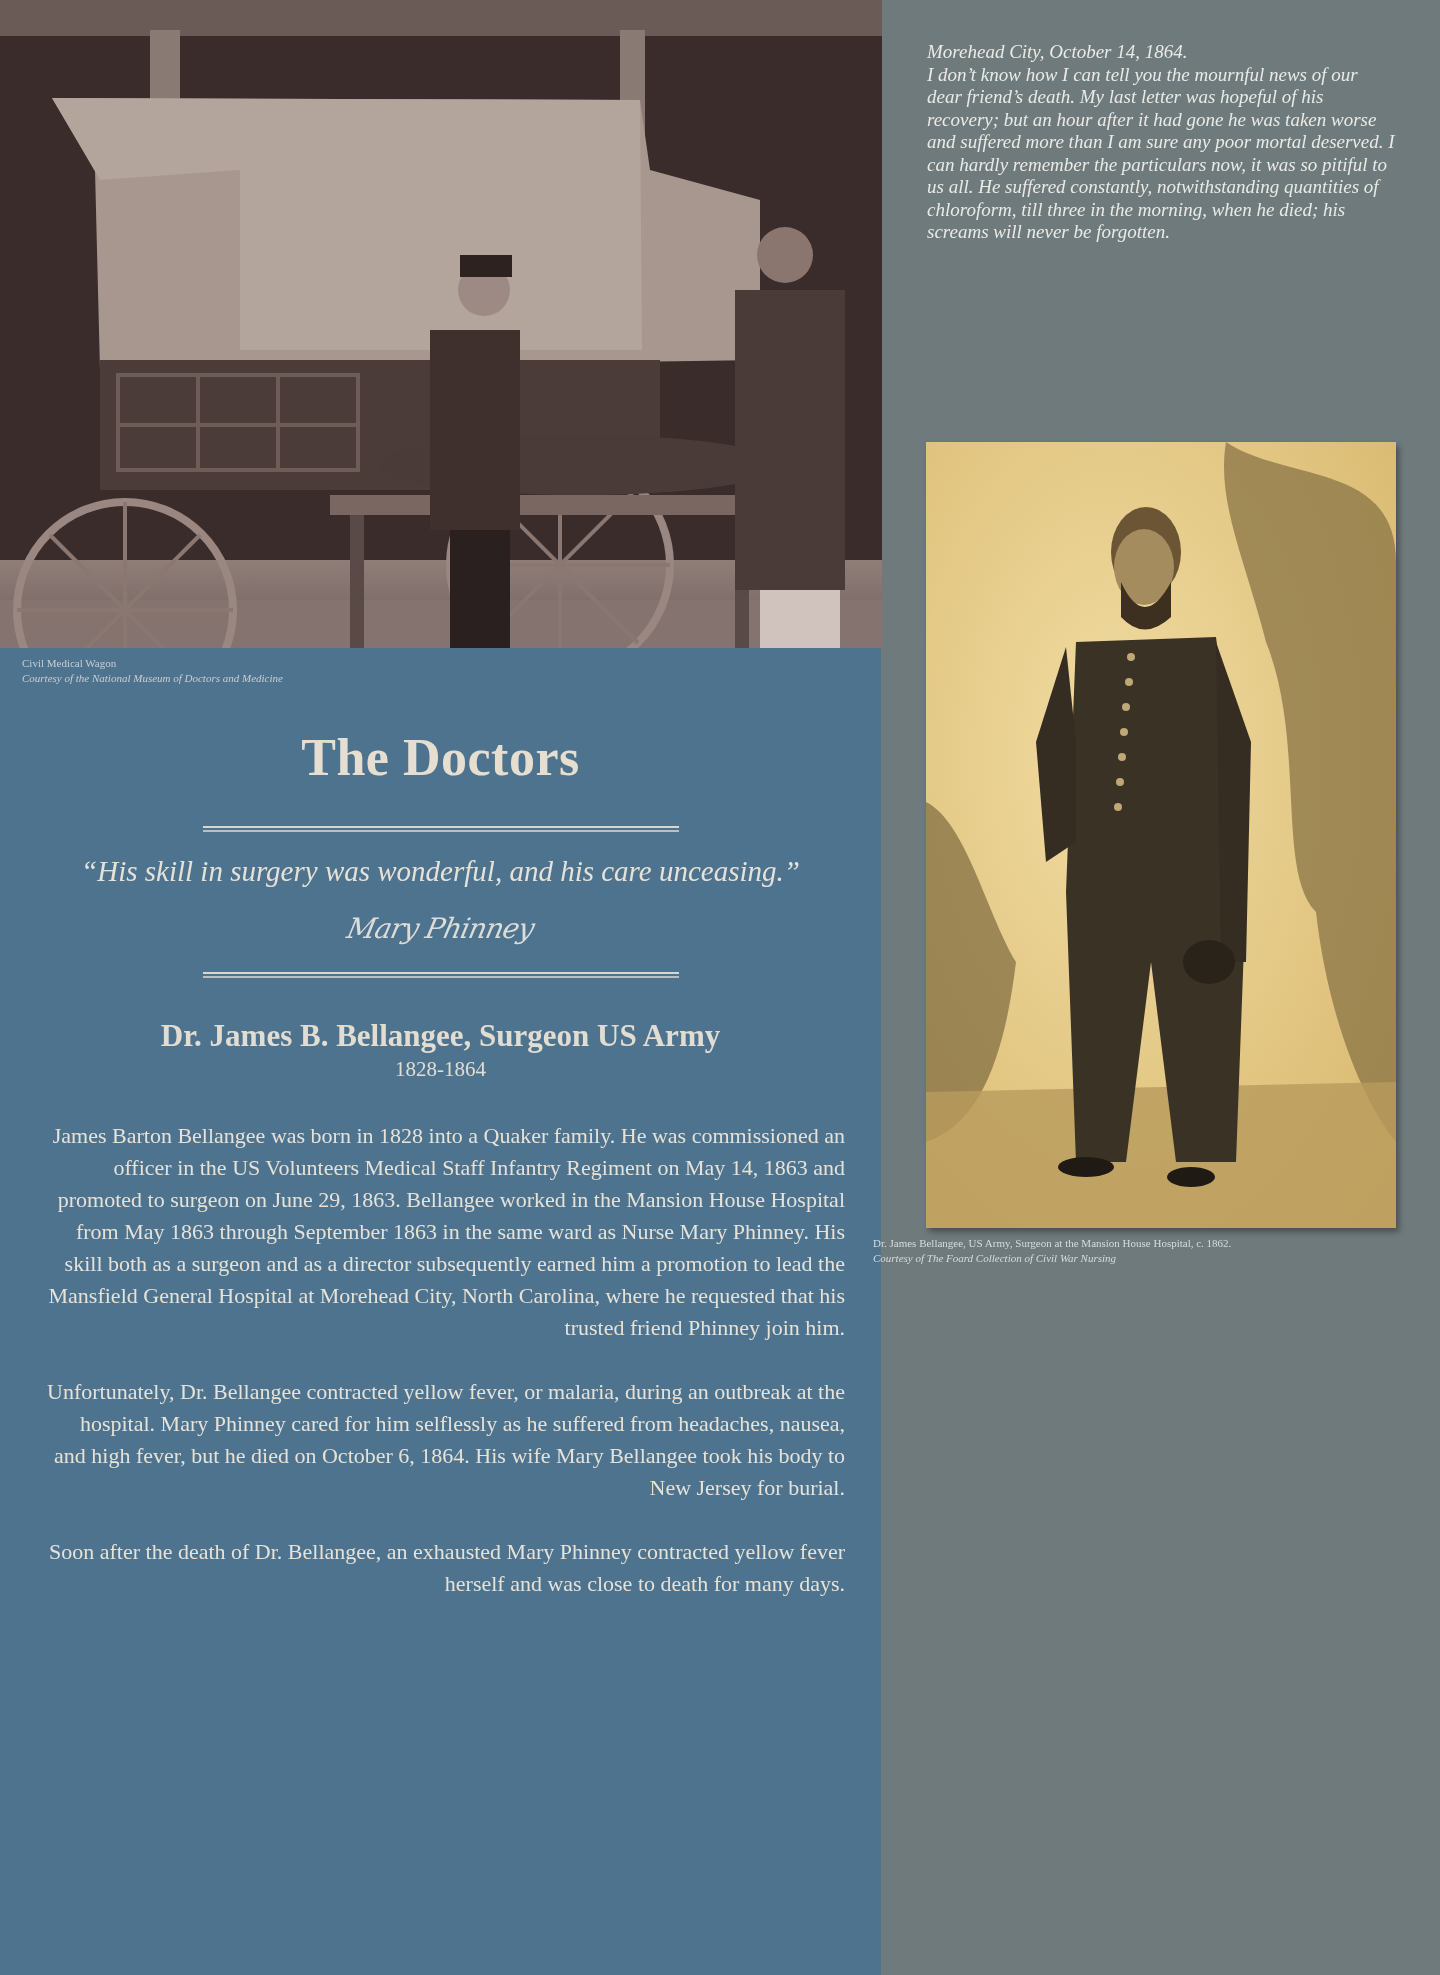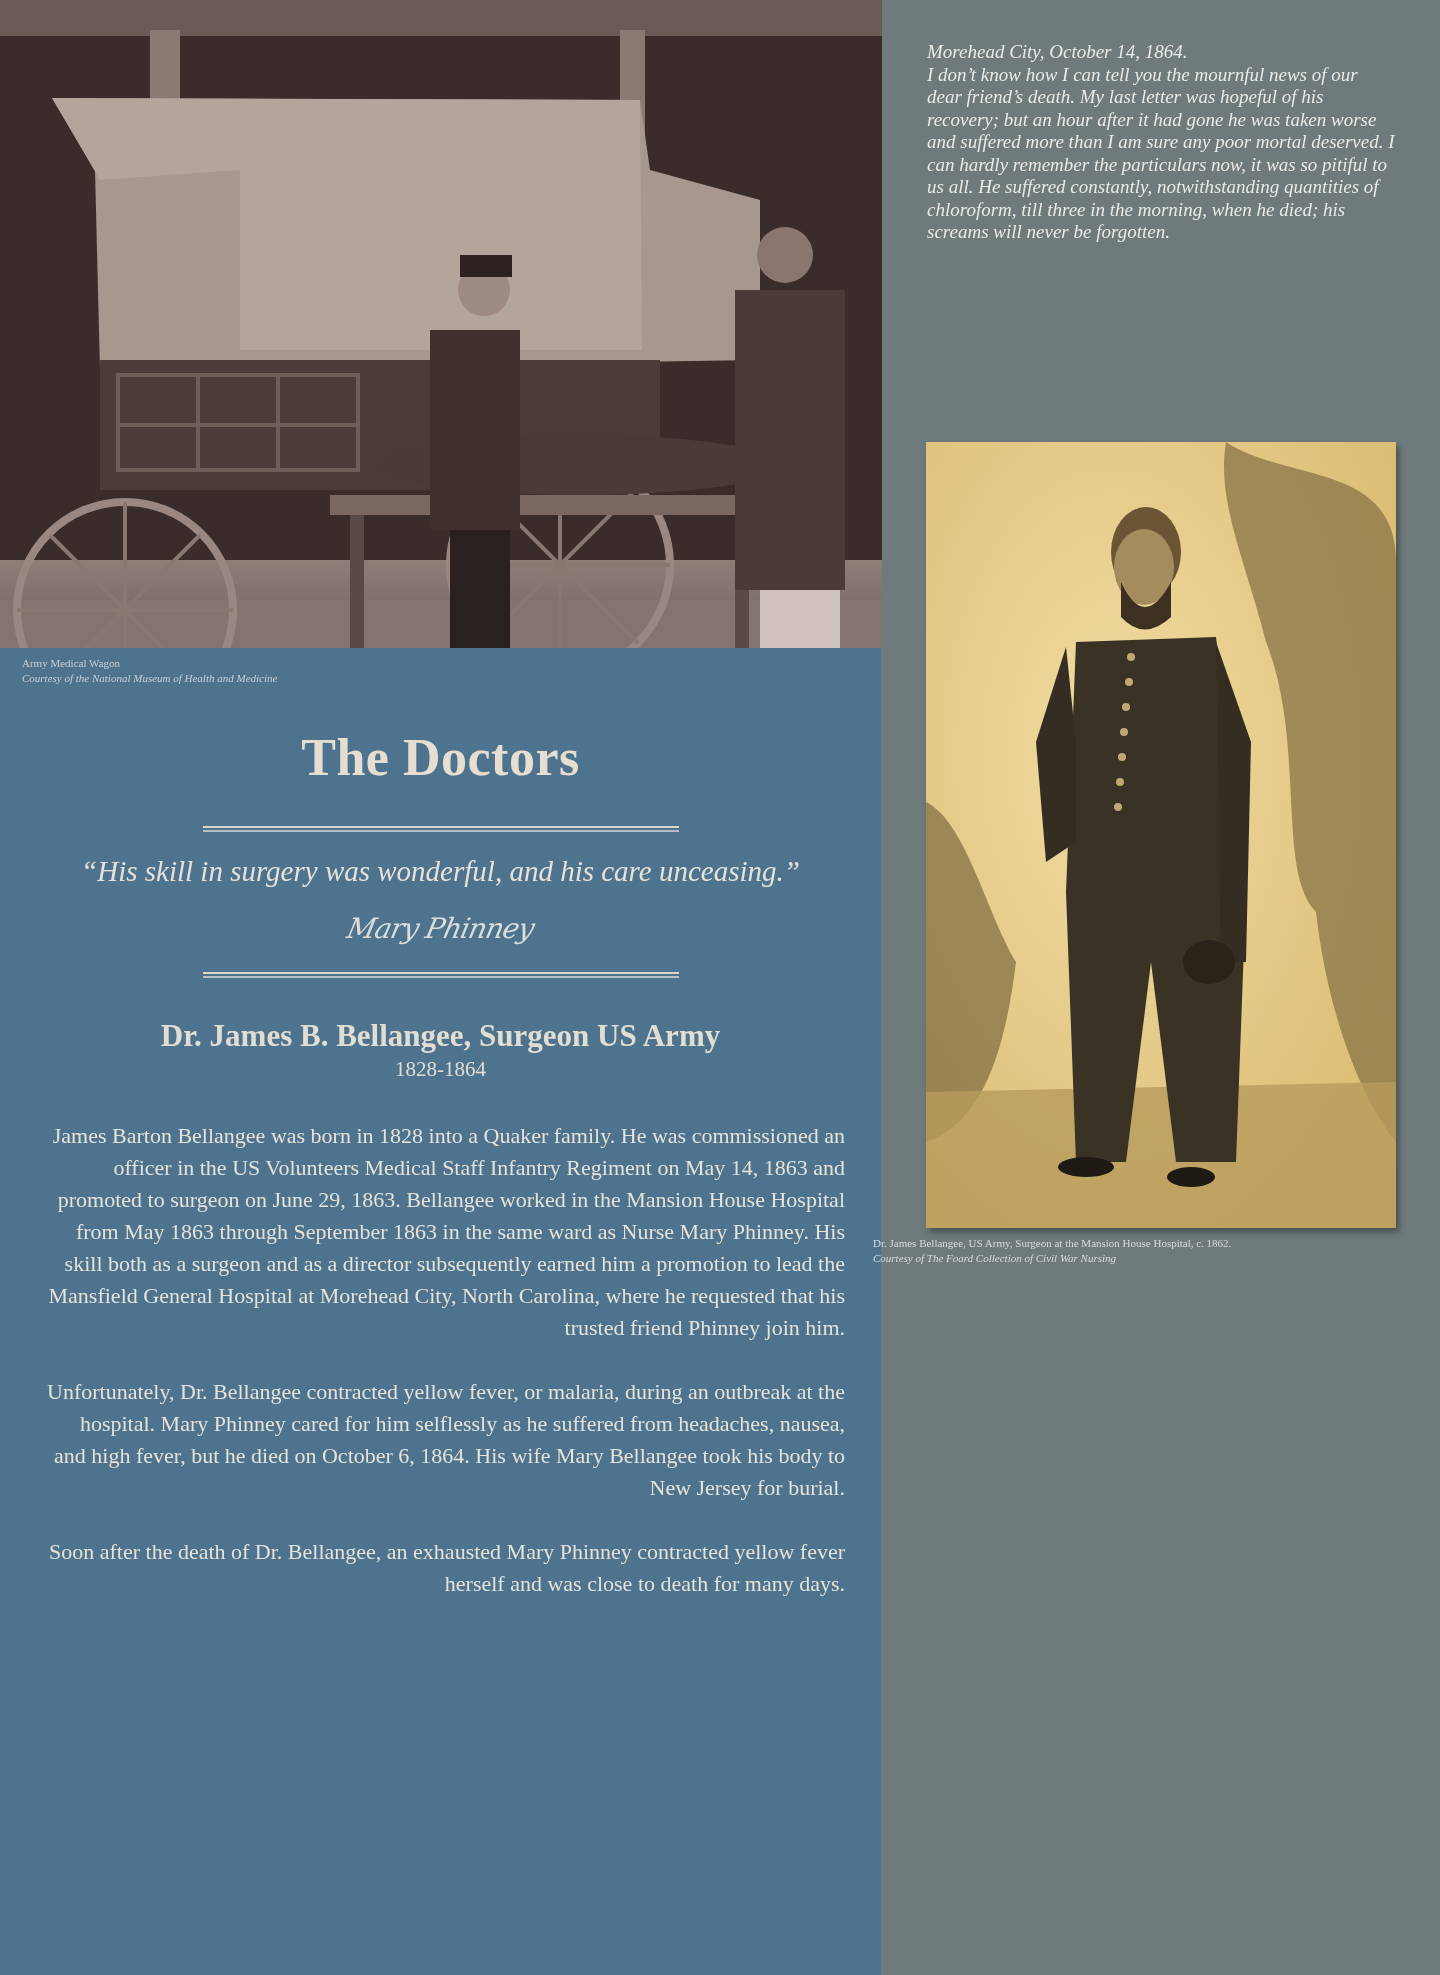--- a/index.html
+++ b/index.html
@@ -150,22 +150,22 @@
     <circle cx="484" cy="290" r="26" fill="#9d8a84"></circle>
     <rect x="460" y="255" width="52" height="22" fill="#2e2221"></rect>
     <rect x="450" y="530" width="60" height="230" fill="#2a2020"></rect>
 
     <rect x="735" y="290" width="110" height="300" fill="#4a3b39"></rect>
     <circle cx="785" cy="255" r="28" fill="#8a766f"></circle>
     <rect x="760" y="590" width="80" height="200" fill="#d0c3bd"></rect>
   </svg>
 </div>
 <div class="caption wagon-caption">
-  <div>Army Medical Wagon</div>
-  <div class="credit">Courtesy of the National Museum of Health and Medicine</div>
+  <div>Civil Medical Wagon</div>
+  <div class="credit">Courtesy of the National Museum of Doctors and Medicine</div>
 </div>
 
 <h1 class="page-title">The Doctors</h1>
 <div class="rule rule-top"></div>
 <div class="quote">“His skill in surgery was wonderful, and his care unceasing.”</div>
 <div class="signature">Mary Phinney</div>
 <div class="rule rule-bottom"></div>
 
 <h2 class="doctor-name">Dr. James B. Bellangee, Surgeon US Army</h2>
 <div class="doctor-years">1828-1864</div>

